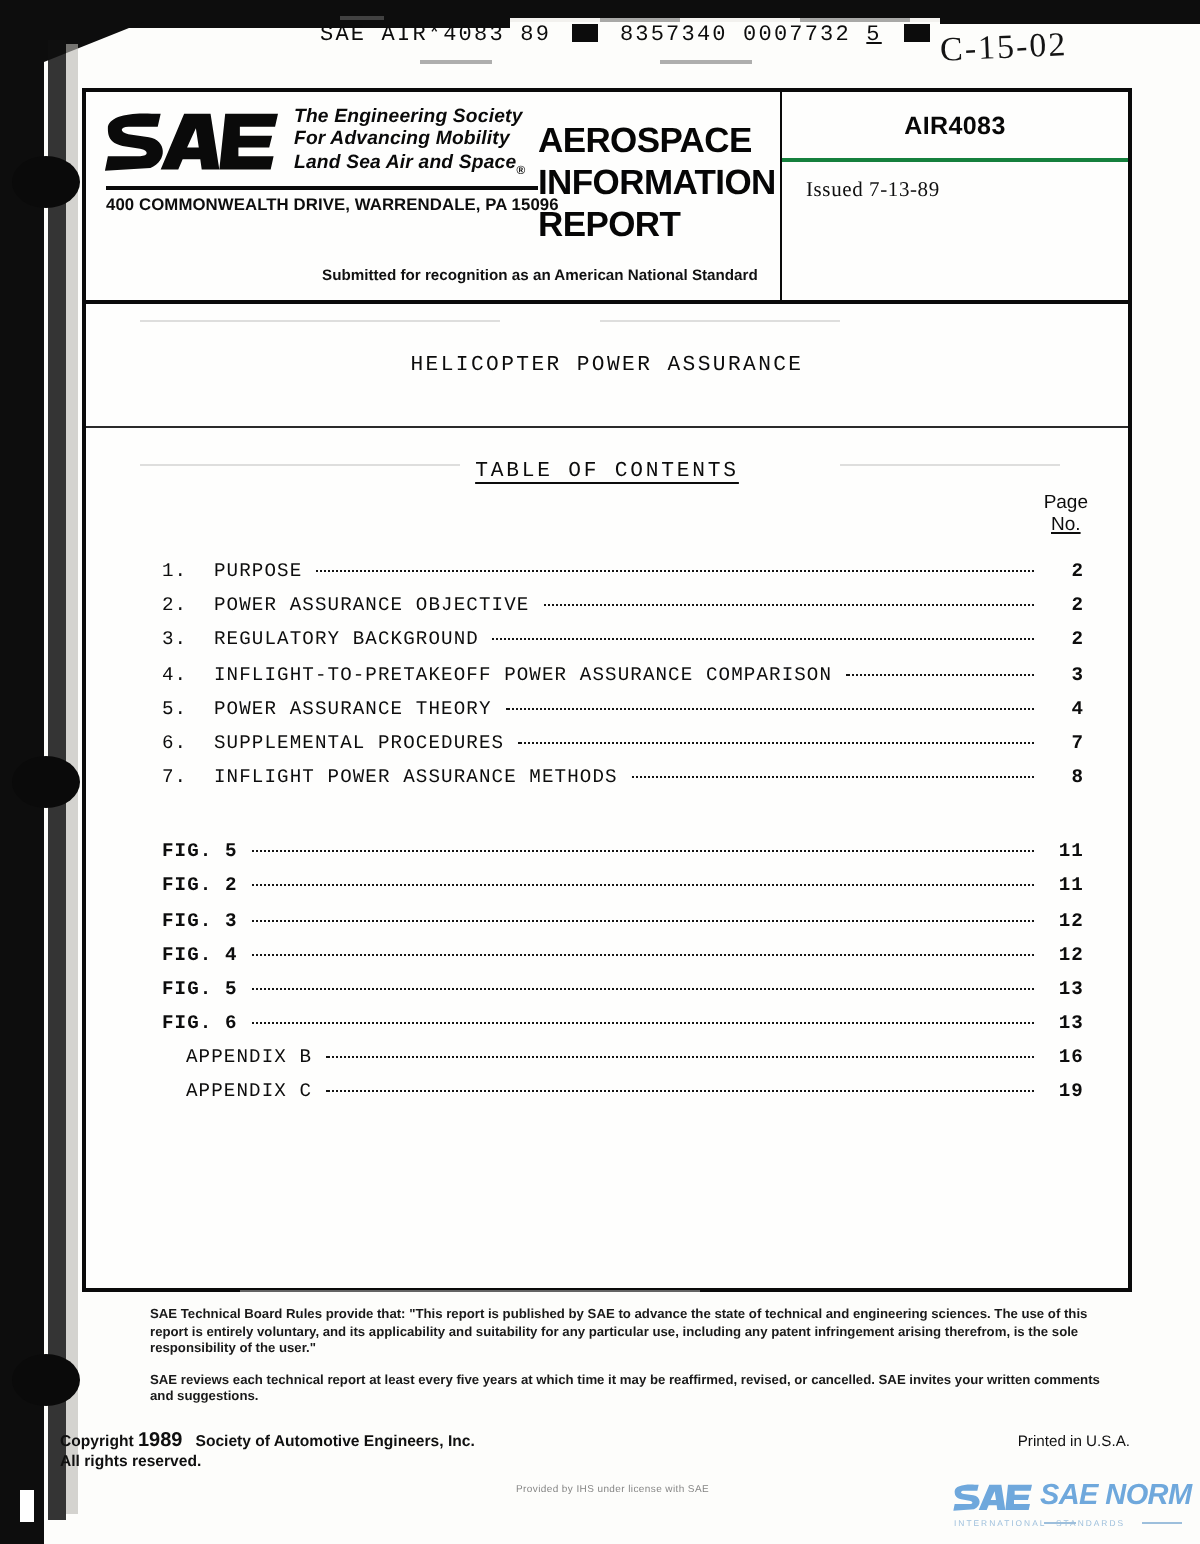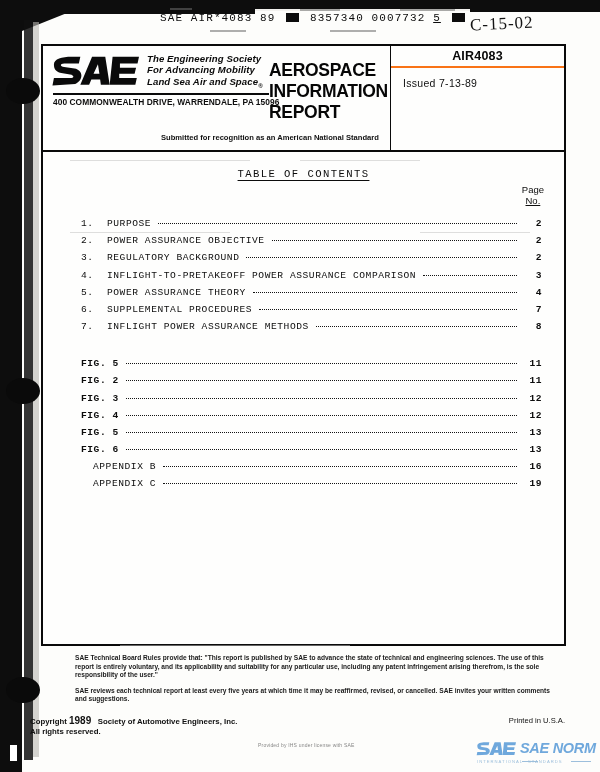--- a/index.html
+++ b/index.html
@@ -191,35 +191,35 @@
     line-height: 21px;
     letter-spacing: -0.3px;
     color: #060606;
   }
   .hdr-right {
     flex: 1;
     display: flex;
     flex-direction: column;
   }
   .docnum {
-    height: 22px;
-    border-bottom: 2px solid #f97316;
+    height: 35px;
+    border-bottom: 2px solid #15803d;
     display: flex;
     align-items: center;
     justify-content: center;
     font-family: "Liberation Sans", sans-serif;
     font-weight: bold;
     font-size: 12.5px;
     color: #080808;
     letter-spacing: .2px;
   }
   .issued {
     flex: 1;
     padding: 9px 12px 0 12px;
-    font-family: Liberation Sans, sans-serif;
+    font-family: Liberation Serif, serif;
     font-size: 10.5px;
     color: #101010;
     letter-spacing: .3px;
   }
 
   
   .title-band {
     height: 62px;
     border-bottom: 1px solid #2a2a2a;
     display: flex;
@@ -453,20 +453,23 @@
           <div>REPORT</div>
         </div>
       </div>
 
       <div class="hdr-right">
         <div class="docnum">AIR4083</div>
         <div class="issued">Issued 7-13-89</div>
       </div>
     </div>
 
+    <div class="title-band">
+      <div class="doc-title">HELICOPTER POWER ASSURANCE</div>
+    </div>
 
     <div class="toc-area">
       <div class="toc-head">TABLE OF CONTENTS</div>
       <div class="page-no-head">
         <div>Page</div>
         <div class="und">No.</div>
       </div>
 
       <div class="toc-list">
 

